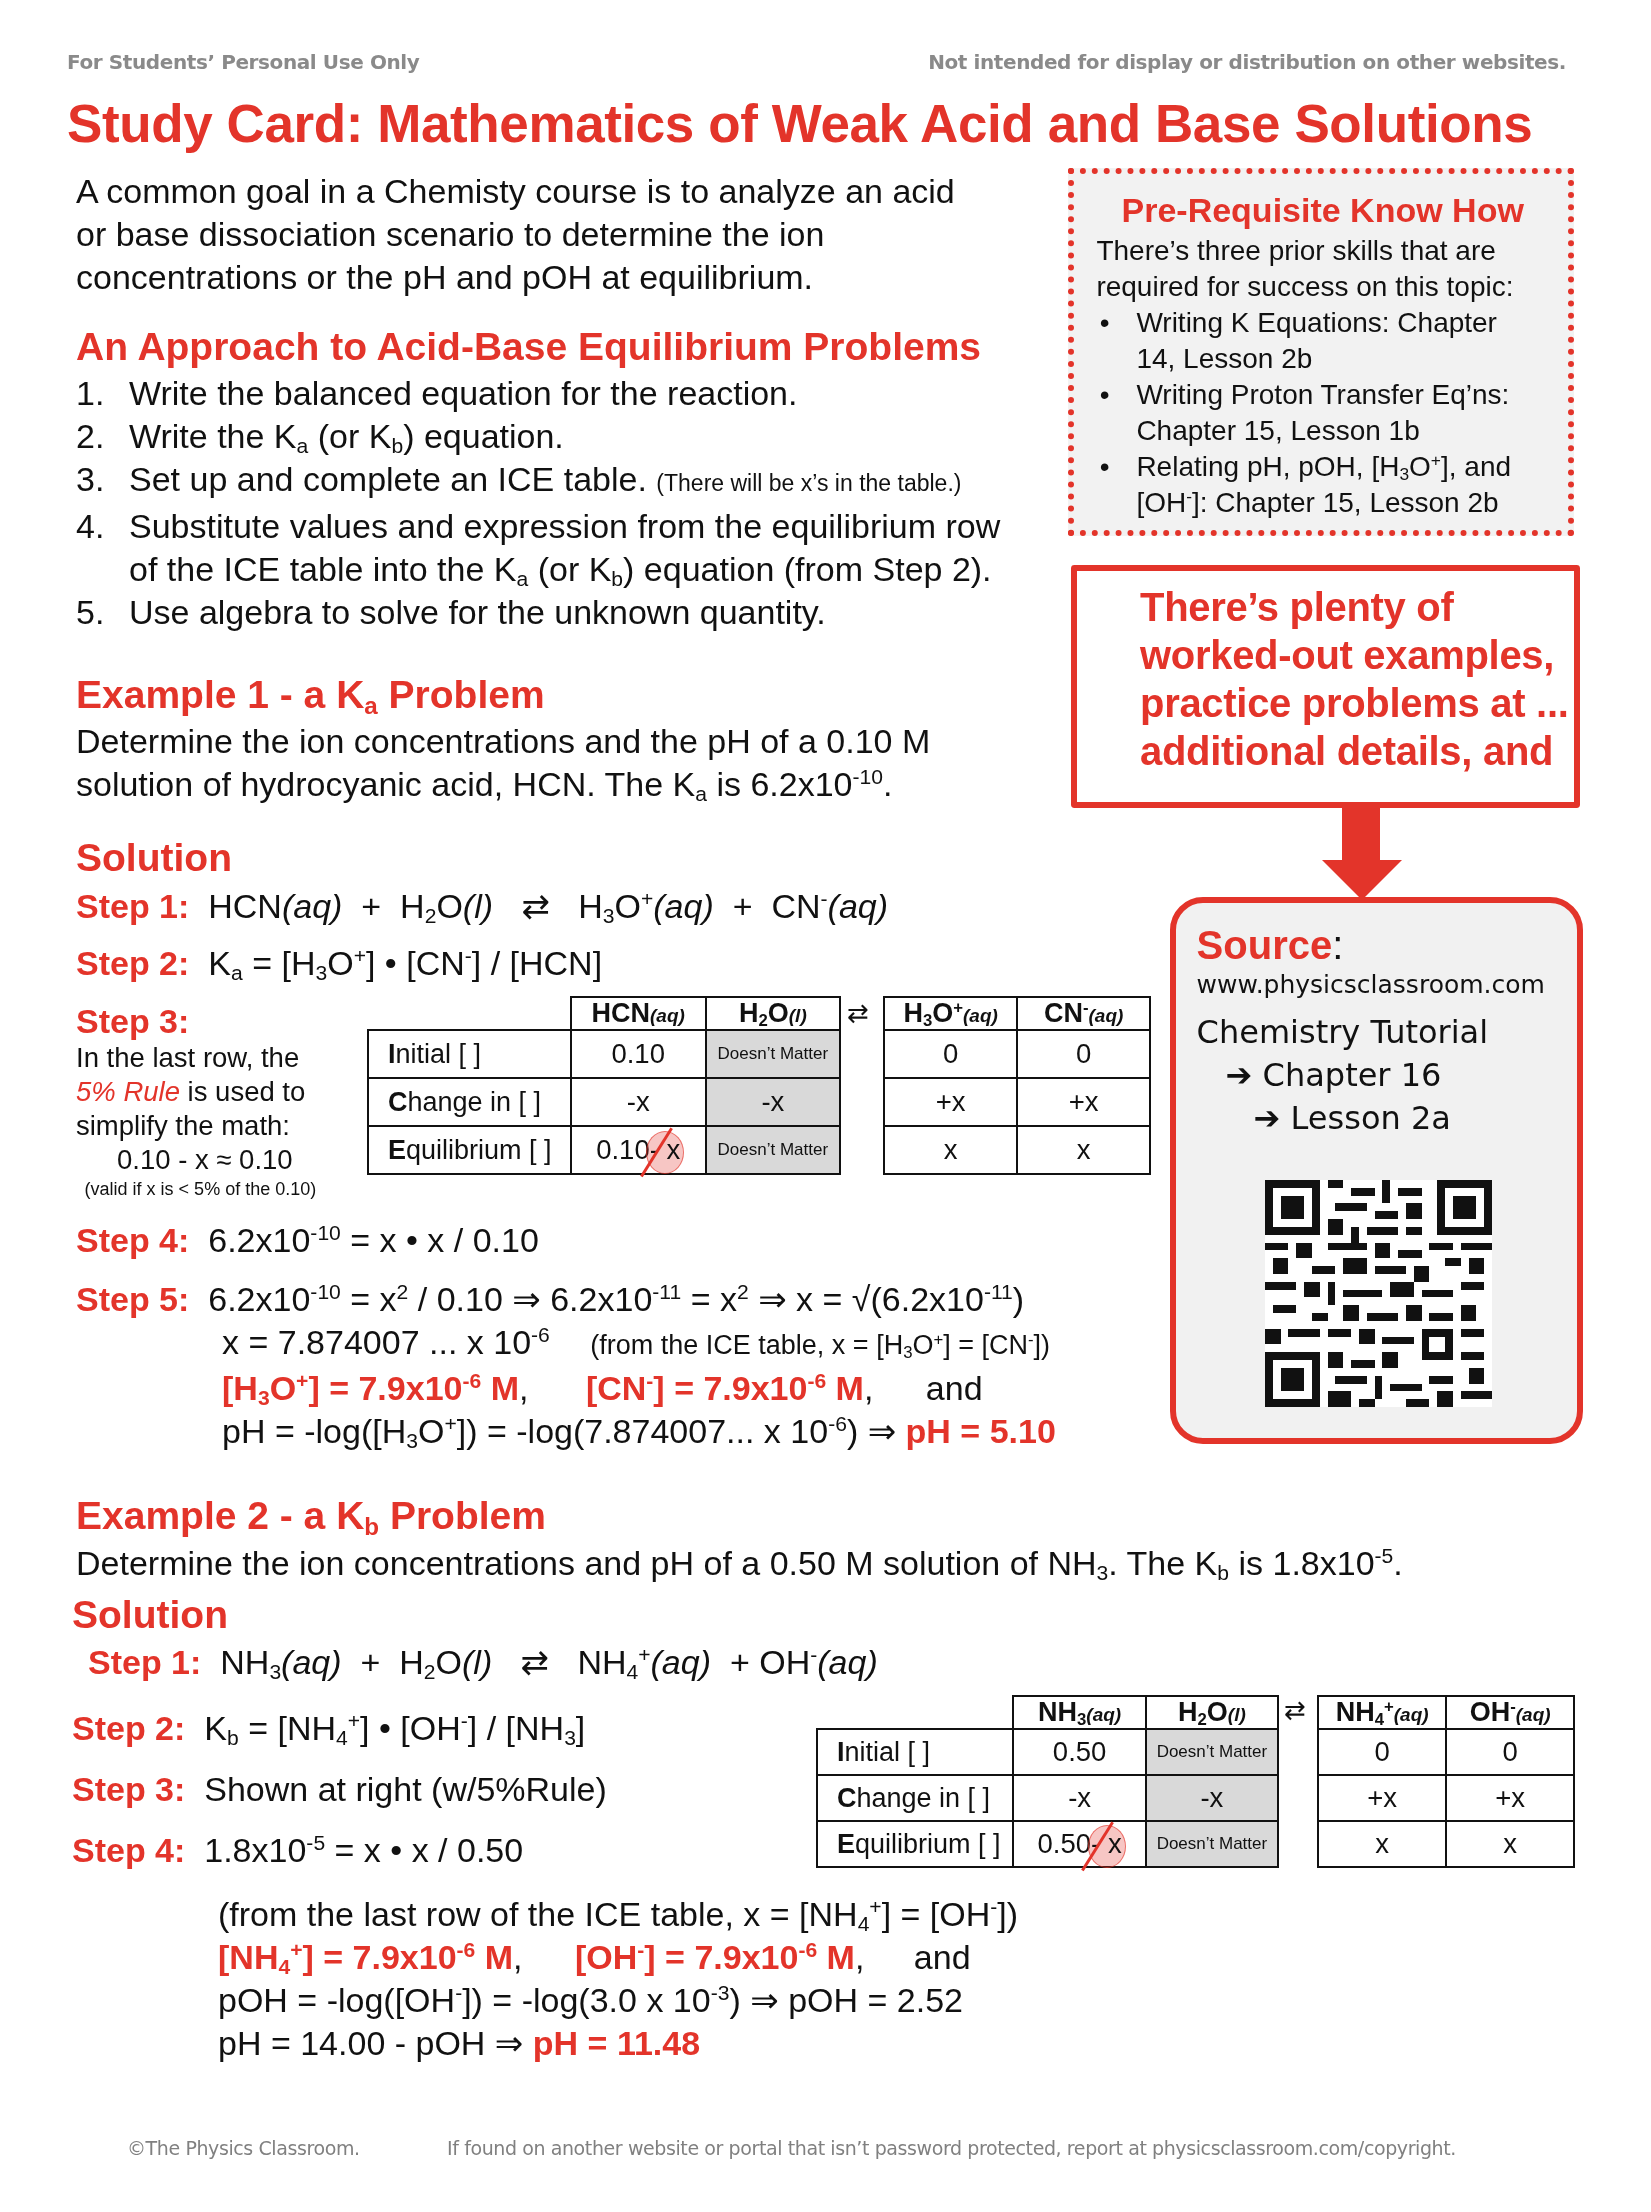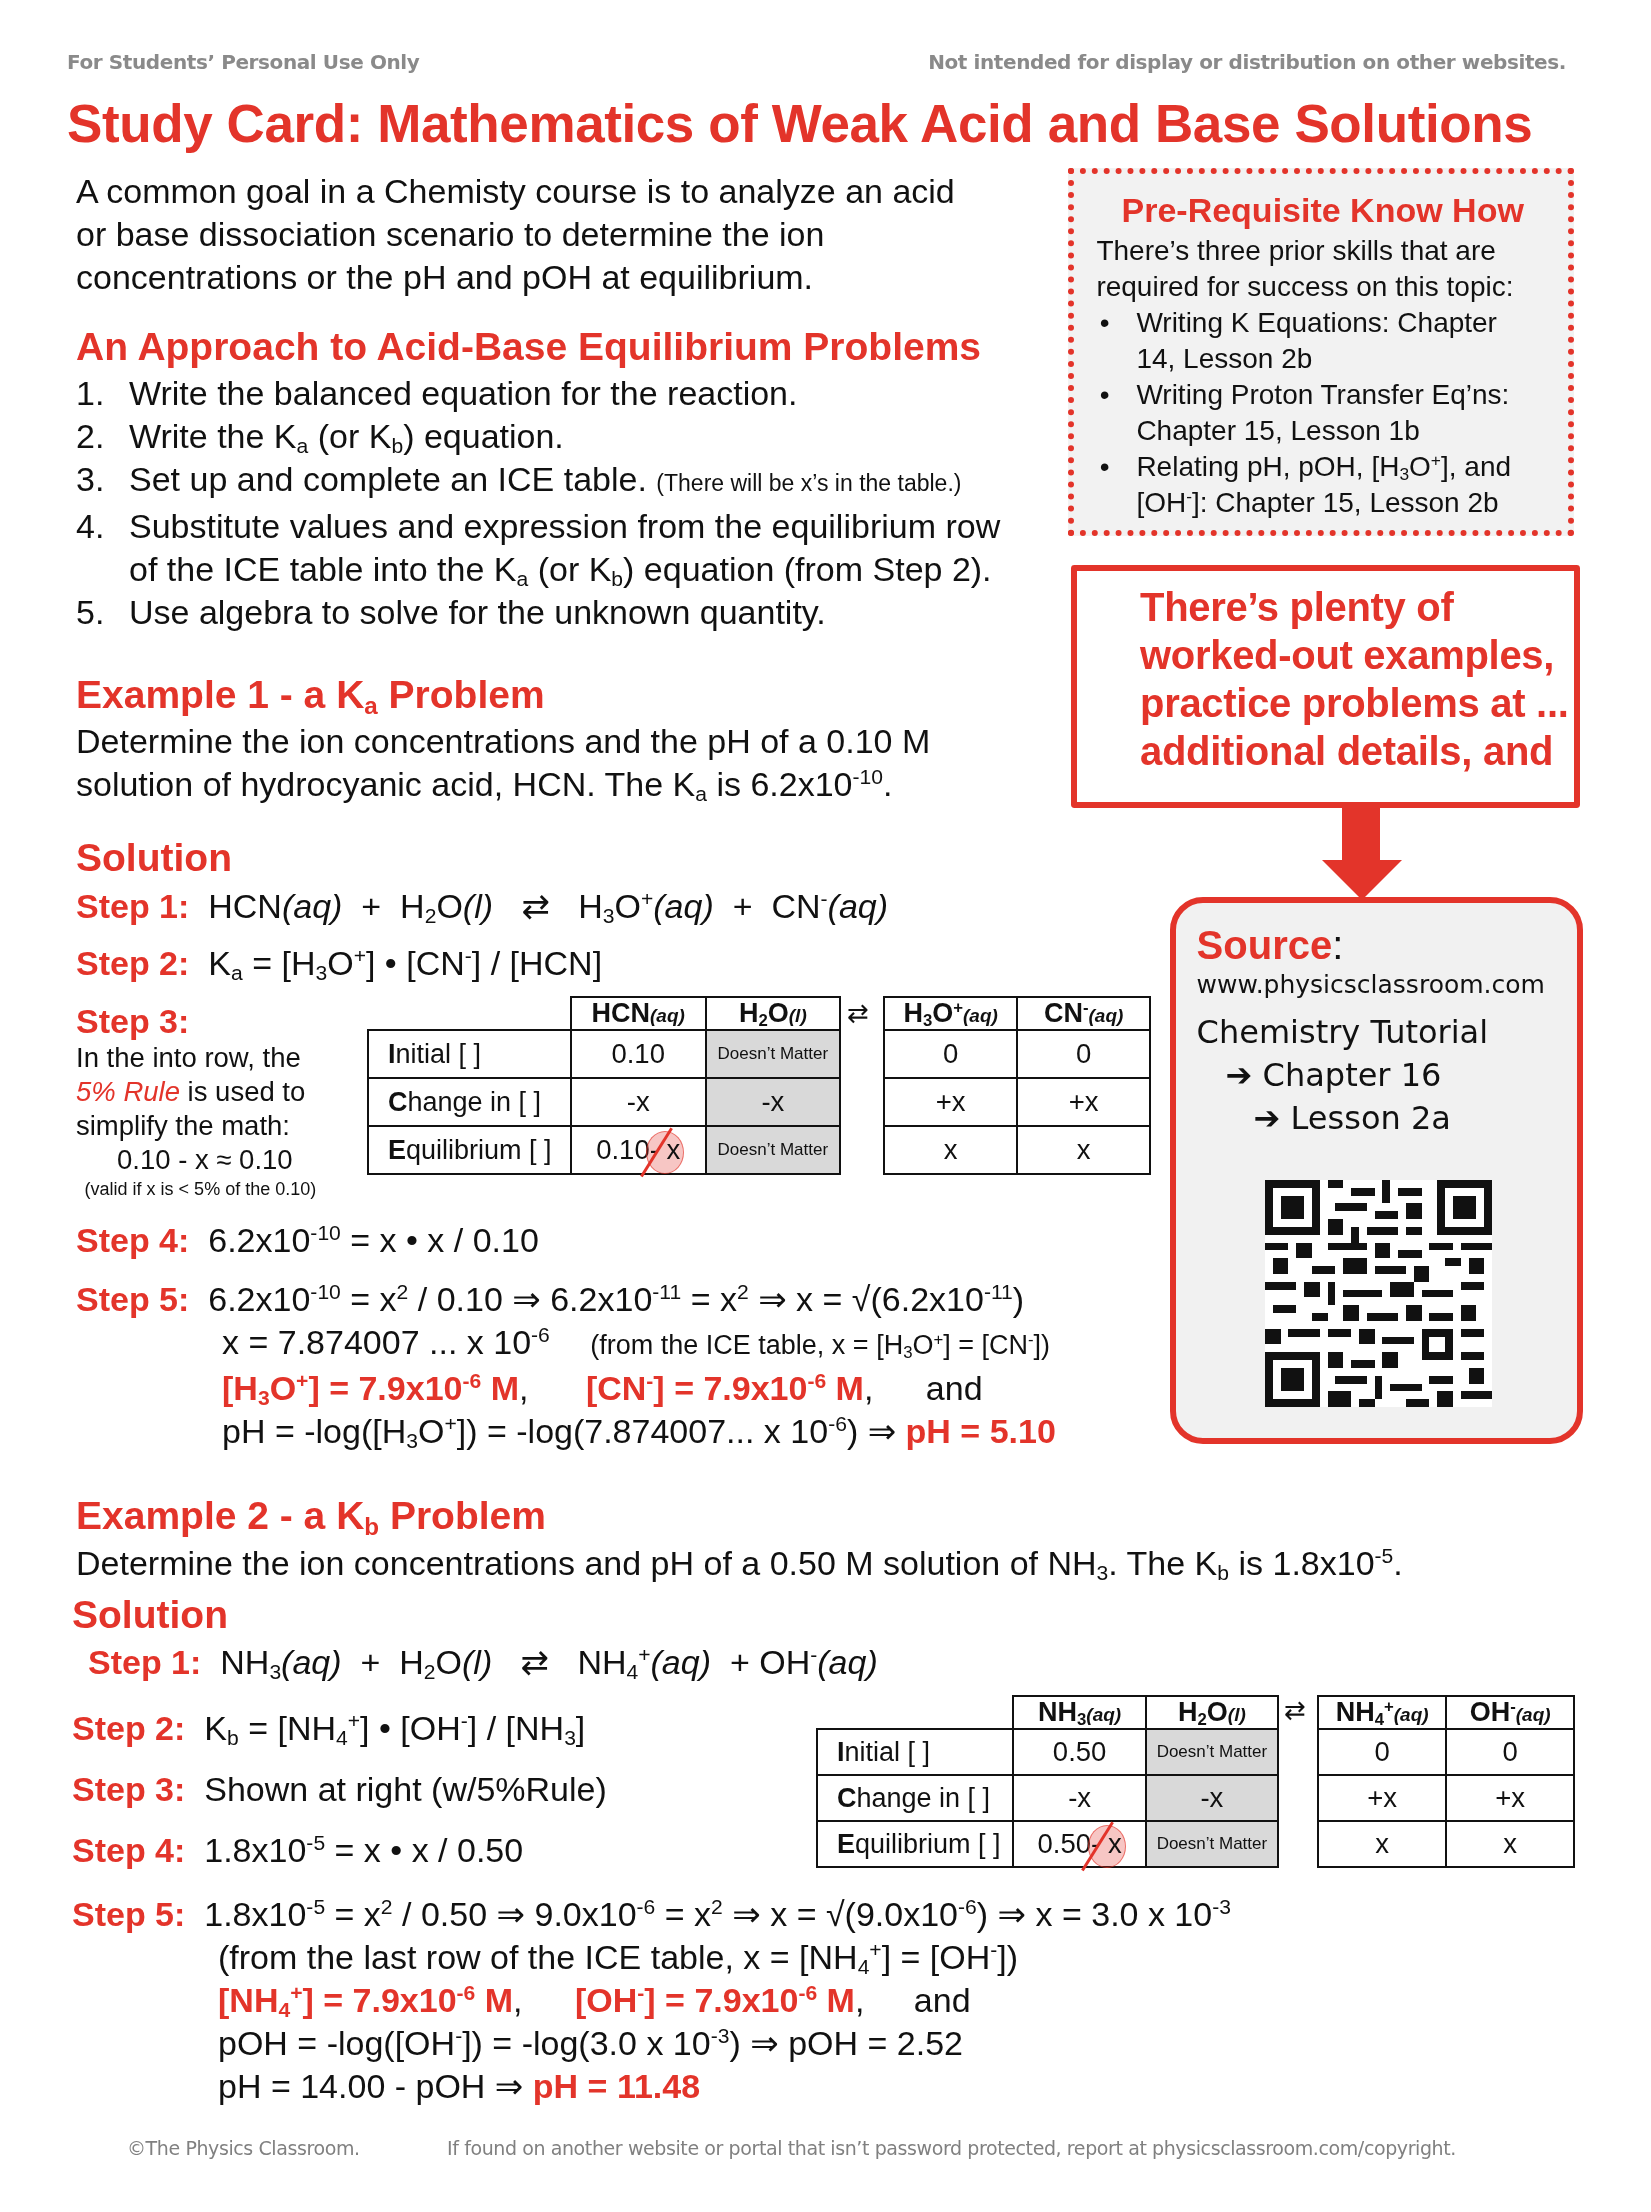--- a/index.html
+++ b/index.html
@@ -205,21 +205,21 @@
   <span>CN</span><sup>-</sup><i>(aq)</i>
 </div>
 
 <div class="abs line" style="left:76px; top:943px;">
   <span class="step-lbl">Step 2:</span>&nbsp;
   <span>K</span><sub>a</sub><span> = [H</span><sub>3</sub><span>O</span><sup>+</sup><span>] • [CN</span><sup>-</sup><span>] / [HCN]</span>
 </div>
 
 <div class="abs" style="left:76px; top:1001px;">
   <div class="step-lbl" style="font-size:34px; line-height:40px;">Step 3:</div>
-  <div style="font-size:27.5px; line-height:34px; white-space:nowrap;">In the into row, the</div>
+  <div style="font-size:27.5px; line-height:34px; white-space:nowrap;">In the last row, the</div>
   <div style="font-size:27.5px; line-height:34px; white-space:nowrap;"><i class="red">5% Rule</i> <span>is used to</span></div>
   <div style="font-size:27.5px; line-height:34px; white-space:nowrap;">simplify the math:</div>
   <div style="font-size:27.5px; line-height:34px; white-space:nowrap; padding-left:41px;">0.10 - x ≈ 0.10</div>
   <div style="font-size:18px; line-height:24px; white-space:nowrap; padding-left:8.6px;">(valid if x is &lt; 5% of the 0.10)</div>
 </div>
 
 <table class="ice" style="left:367px; top:996px; width:474px;">
   <tbody>
       <tr style="height:33px;">
     <th class="blank" style="width:203px;"></th>
@@ -359,24 +359,20 @@
         <td>+x</td>
       </tr>
   <tr style="height:46px;">
         <td>x</td>
         <td>x</td>
       </tr>
 </tbody>
   </table>
 
 <div class="abs" style="left:72px; top:1893px;">
-  <div class="line" style="line-height:43px;">
-    <span class="step-lbl">Step 5:</span>&nbsp;
-    <span>1.8x10</span><sup>-5</sup><span> = x</span><sup>2</sup><span> / 0.50  ⇒  9.0x10</span><sup>-6</sup><span> = x</span><sup>2</sup><span>  ⇒  x = √(9.0x10</span><sup>-6</sup><span>)  ⇒   x = 3.0 x 10</span><sup>-3</sup>
-  </div>
   <div class="line" style="padding-left:146px; line-height:43px;">
     <span>(from the last row of the ICE table, x = [NH</span><sub>4</sub><sup>+</sup><span>] = [OH</span><sup>-</sup><span>])</span>
   </div>
   <div class="line" style="padding-left:146px; line-height:43px;">
     <b class="red"><span>[NH</span><sub>4</sub><sup>+</sup><span>] = 7.9x10</span><sup>-6</sup><span> M</span></b><span>,</span>
     <b class="red" style="margin-left:43px;"><span>[OH</span><sup>-</sup><span>] = 7.9x10</span><sup>-6</sup><span> M</span></b><span>,</span>
     <span style="margin-left:40px;">and</span>
   </div>
   <div class="line" style="padding-left:146px; line-height:43px;">
     <span>pOH = -log([OH</span><sup>-</sup><span>]) = -log(3.0 x 10</span><sup>-3</sup><span>)  ⇒  pOH = 2.52</span>

